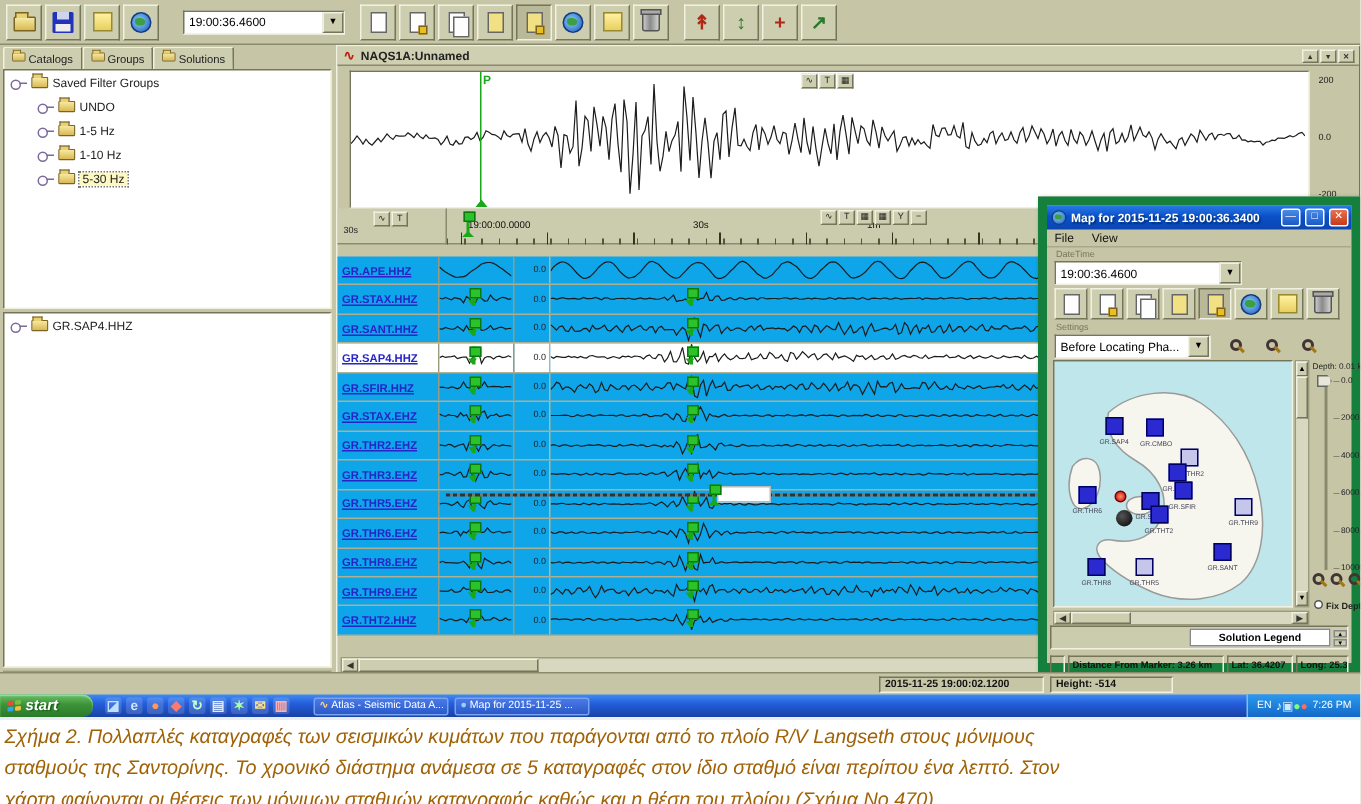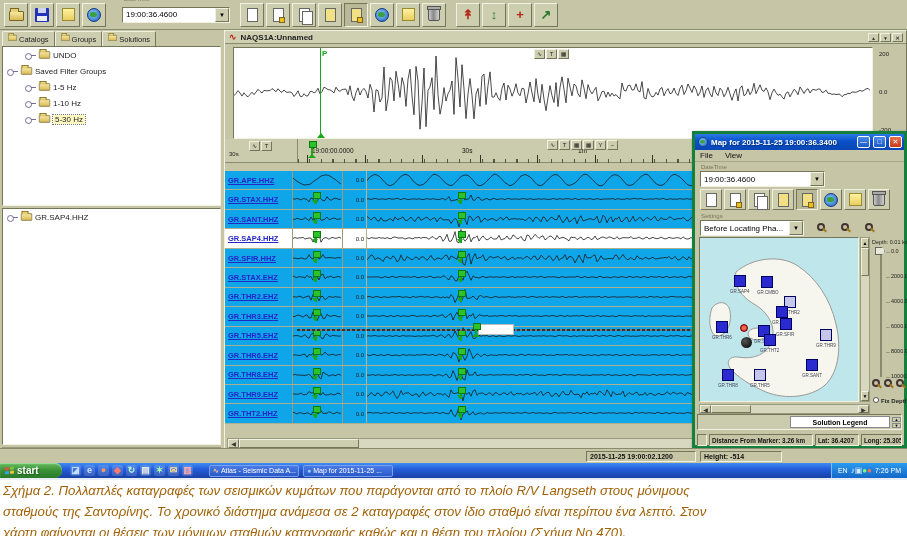--- a/index.html
+++ b/index.html
@@ -90,21 +90,21 @@
 .ttrace{flex:1;position:relative;overflow:hidden}
 .pick{position:absolute;top:2px;width:2px;height:12px;background:#18a818}
 .pick::before{content:"";position:absolute;left:-2px;top:0;width:6px;height:5px;background:#2cc22c;border:1px solid #0a7a0a}
 .pick::after{content:"";position:absolute;left:-3px;bottom:-3px;border:3px solid transparent;border-top:4px solid #18a818}
 
 #overview{position:absolute;left:72px;right:20px;top:292px;height:14px}
 #overview .line{position:absolute;left:0;right:0;top:6px;height:2px;background:repeating-linear-gradient(90deg,#333 0 3px,#777 3px 5px)}
 #overview .win{position:absolute;left:181px;top:1px;width:36px;height:11px;background:#fff;border:1px solid #bbb}
 #naqs-hscroll{position:absolute;left:2px;right:14px;top:407px;height:11px}
 
-#mapwin{position:absolute;left:692px;top:131px;width:215px;height:317px;background:#c6c6a6;border:3px solid #15803d;box-shadow:1px 1px 3px rgba(0,0,0,.4)}
+#mapwin{position:absolute;left:692px;top:131px;width:215px;height:317px;background:#c6c6a6;border:6px solid #15803d;box-shadow:1px 1px 3px rgba(0,0,0,.4)}
 #map-title{position:absolute;left:0;top:0;right:0;height:16px;background:linear-gradient(#2a7ae8,#0a50c8 45%,#0a46b4);display:flex;align-items:center;padding:0 2px 0 3px;gap:3px}
 #map-title .t{color:#fff;font-size:8px;font-weight:bold;text-shadow:1px 1px 1px #00307a;white-space:nowrap;overflow:hidden;flex:1}
 .xpbtn{width:13px;height:12px;border-radius:2px;border:1px solid #fff;background:linear-gradient(#4a8ae8,#1a5ac8);color:#fff;font-size:7px;line-height:10px;text-align:center}
 .xpbtn.close{background:linear-gradient(#e8704a,#c83a1a)}
 #map-menu{position:absolute;left:0;top:17px;right:0;height:11px;font-size:8px;color:#111;display:flex;gap:12px;padding-left:5px;border-bottom:1px solid #a8a88c}
 #map-dtlabel{position:absolute;left:6px;top:30px;font-size:6px;color:#77775a}
 #map-combo{position:absolute;left:5px;top:37px;width:125px}
 #map-toolbar{position:absolute;left:5px;top:55px;display:flex}
 #map-setlabel{position:absolute;left:6px;top:79px;font-size:6px;color:#77775a}
 #map-setcombo{position:absolute;left:5px;top:86px;width:104px}
@@ -135,21 +135,21 @@
 #sol-box{margin-left:92px;width:100px;height:12px;background:#fff;border:1px solid #888;font-size:7px;font-weight:bold;text-align:center;line-height:11px}
 #sol-spin{margin-left:2px;display:flex;flex-direction:column;gap:1px}
 #sol-spin div{width:9px;height:5px;background:#cdcdb0;border:1px solid #888;font-size:4px;line-height:4px;text-align:center}
 #map-status{position:absolute;left:0;right:0;top:299px;height:14px;display:flex;gap:2px;padding:1px 2px;font-size:6.3px;font-weight:bold;color:#111}
 #map-status .cell{border:1px solid;border-color:#75755a #f1f1e2 #f1f1e2 #75755a;display:flex;align-items:center;padding-left:2px;white-space:nowrap;overflow:hidden}
 
 #statusstrip{position:absolute;left:0;top:448px;width:907px;height:15px;background:#c6c6a6;border-top:1px solid #8a8a6e}
 #statusstrip .cell{position:absolute;top:2px;height:11px;border:1px solid;border-color:#75755a #f1f1e2 #f1f1e2 #75755a;font-size:7px;font-weight:bold;color:#111;padding:1px 3px;white-space:nowrap}
 #taskbar{position:absolute;left:0;top:463px;width:907px;height:15px;background:linear-gradient(#3f8cf3,#245edb 40%,#1941a5);display:flex;align-items:center}
 #startbtn{width:62px;height:15px;border-radius:0 7px 7px 0;background:linear-gradient(#6cc066,#3c9338 45%,#2a7a28);display:flex;align-items:center;gap:3px;padding-left:5px;box-shadow:inset 0 1px 1px #9ee09a}
-#startbtn .txt{color:#fff;font-size:10px;font-weight:bold;text-shadow:1px 1px 1px #1a5a18}
+#startbtn .txt{color:#fff;font-size:10px;font-weight:bold;font-style:italic;text-shadow:1px 1px 1px #1a5a18}
 .flag{display:grid;grid-template-columns:4px 4px;grid-template-rows:3px 3px;gap:1px;transform:skewY(-6deg)}
 .flag i{border-radius:1px}
 #ql{display:flex;gap:3px;margin-left:8px}
 #ql .qli{width:11px;height:11px;border-radius:2px;font-size:9px;line-height:11px;text-align:center;font-weight:bold;background:rgba(255,255,255,.15)}
 #tasks{display:flex;gap:4px;margin-left:16px}
 .task{width:90px;height:12px;background:linear-gradient(#4a7ae8,#2a5ac8);border:1px solid #7aa0f0;border-radius:2px;color:#fff;font-size:7px;display:flex;align-items:center;gap:2px;padding:0 3px;white-space:nowrap;overflow:hidden}
 #tray{margin-left:auto;height:15px;background:linear-gradient(#2a9aee,#1468c8);border-left:1px solid #7ac0f8;display:flex;align-items:center;gap:3px;padding:0 6px;color:#fff;font-size:7px}
 #tray .ti{font-size:8px;line-height:8px}
 
 #caption{position:absolute;left:0;top:478px;width:907px;height:58px;background:#fff;overflow:hidden;border-top:2px solid #e8eef4}
@@ -241,29 +241,29 @@
           <div class="tab">
             <span class="ic i-folder"></span>
             <span>Groups</span>
           </div>
           <div class="tab">
             <span class="ic i-folder"></span>
             <span>Solutions</span>
           </div>
         </div>
     <div id="tree1" class="treebox">
+          <div class="trow2">
+            <span class="key"></span>
+            <span class="ic i-folder"></span>
+            <span class="lbl">Saved Filter Groups</span>
+          </div>
           <div class="trow2 child">
             <span class="key"></span>
             <span class="ic i-folder"></span>
             <span class="lbl">UNDO</span>
-          </div>
-          <div class="trow2">
-            <span class="key"></span>
-            <span class="ic i-folder"></span>
-            <span class="lbl">Saved Filter Groups</span>
           </div>
           <div class="trow2 child">
             <span class="key"></span>
             <span class="ic i-folder"></span>
             <span class="lbl">1-5 Hz</span>
           </div>
           <div class="trow2 child">
             <span class="key"></span>
             <span class="ic i-folder"></span>
             <span class="lbl">1-10 Hz</span>
@@ -746,16 +746,16 @@
     <div id="tray">
       <span>EN</span>
       <span id="tray-icons"><span class="ti" style="color: rgb(255, 255, 255);">♪</span><span class="ti" style="color: rgb(207, 232, 255);">▣</span><span class="ti" style="color: rgb(122, 255, 122);">●</span><span class="ti" style="color: rgb(255, 106, 90);">●</span></span>
       <span>7:26 PM</span>
     </div>
   </div>
  </div>
 
  <div id="caption">
    <div>Σχήμα 2. Πολλαπλές καταγραφές των σεισμικών κυμάτων που παράγονται από το πλοίο R/V Langseth στους μόνιμους</div>
-   <div>σταθμούς της Σαντορίνης. Το χρονικό διάστημα ανάμεσα σε 2 καταγραφές στον ίδιο σταθμό είναι περίπου ένα λεπτό. Στον</div>
+   <div>σταθμούς της Σαντορίνης. Το χρονικό διάστημα ανάμεσα σε 5 καταγραφές στον ίδιο σταθμό είναι περίπου ένα λεπτό. Στον</div>
    <div>χάρτη φαίνονται οι θέσεις των μόνιμων σταθμών καταγραφής καθώς και η θέση του πλοίου (Σχήμα Νο 470).</div>
  </div>
 </div>
 
 </body></html>

